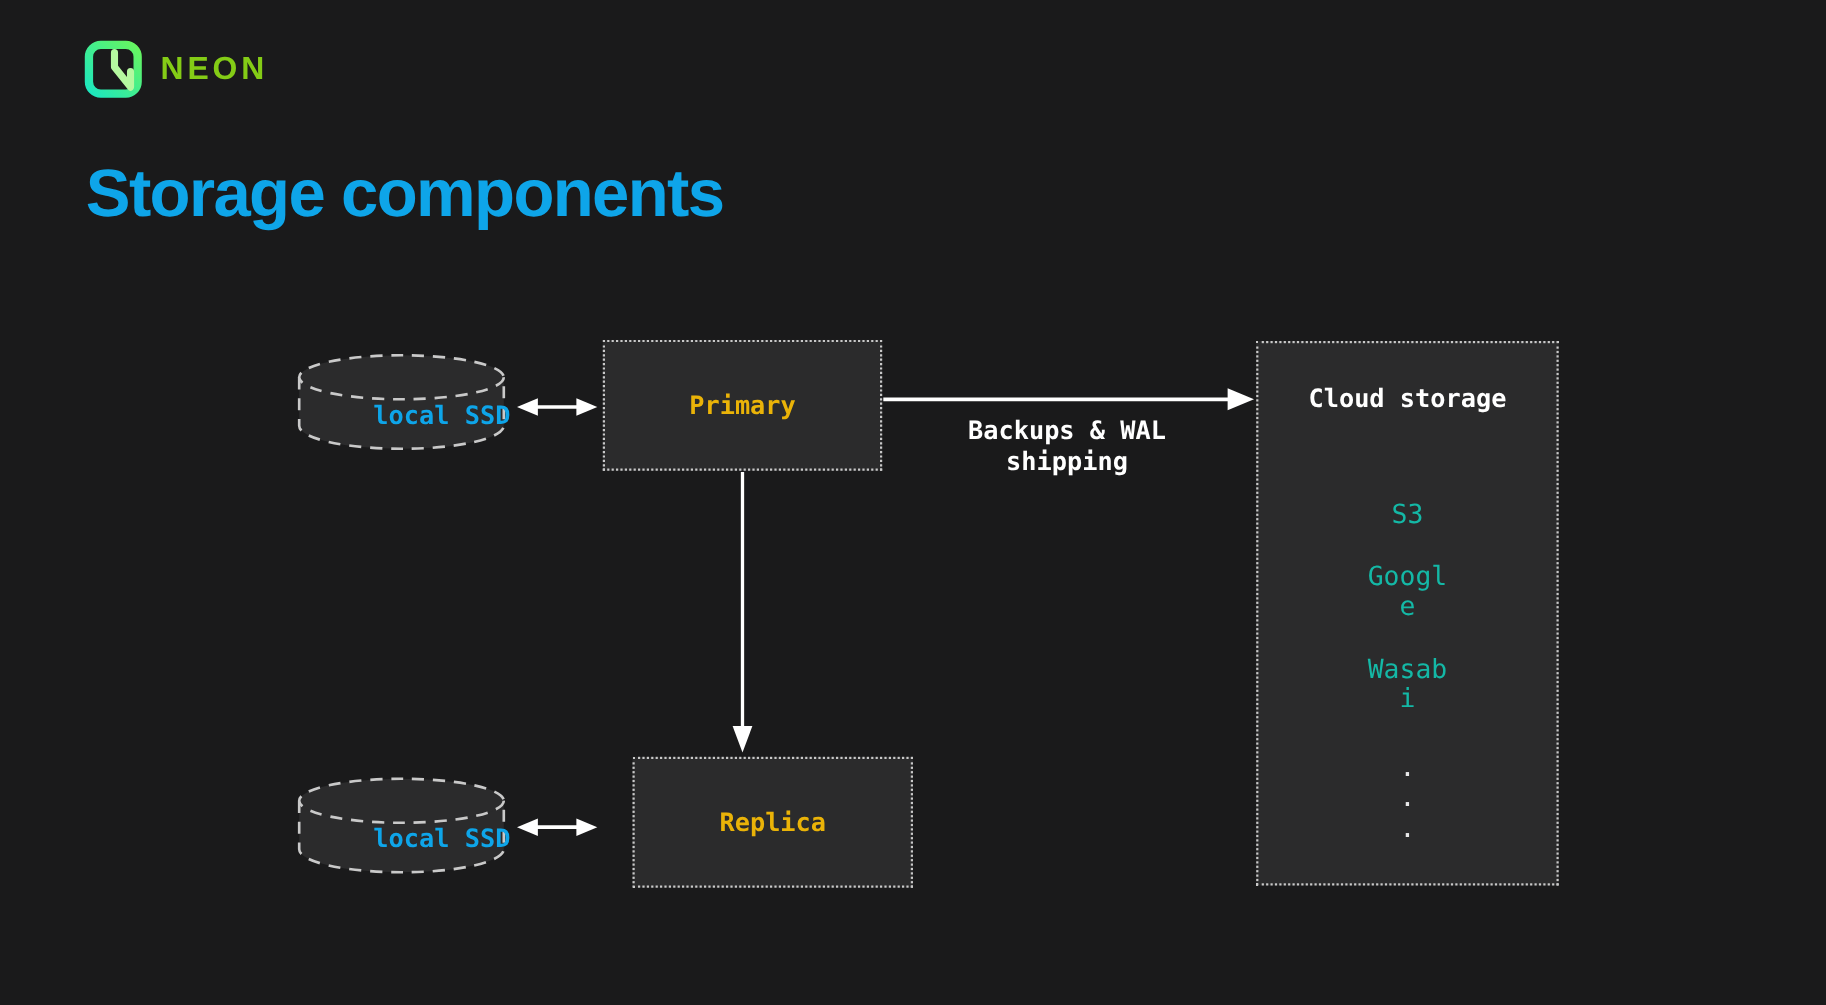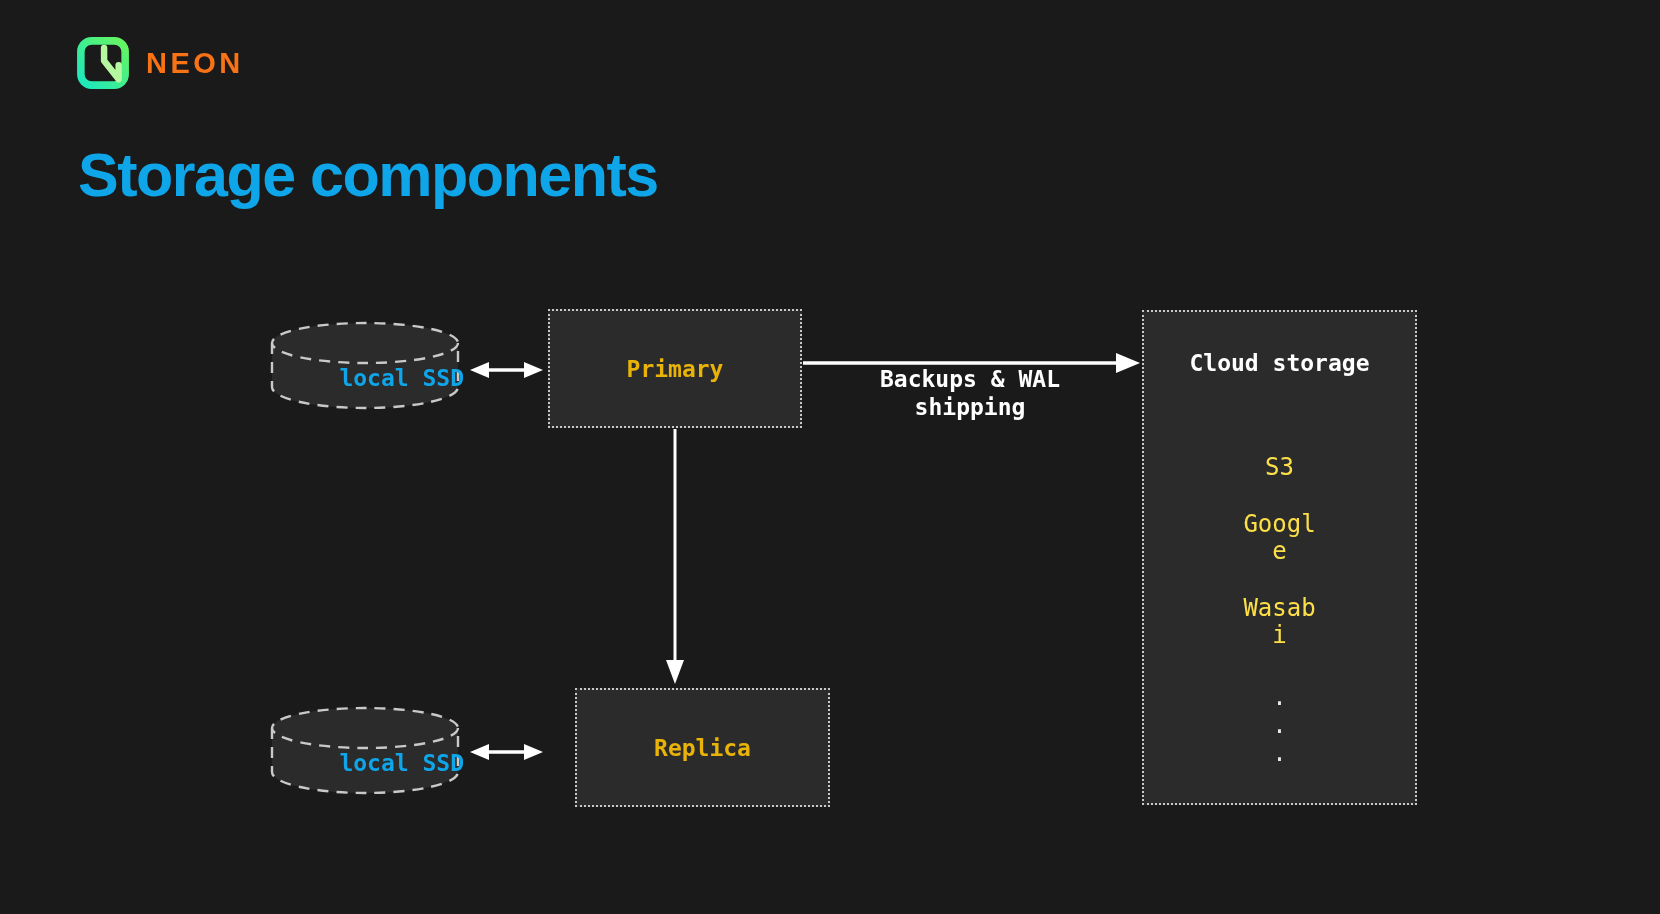--- a/index.html
+++ b/index.html
@@ -7,21 +7,21 @@
     position:relative;width:1660px;height:914px;overflow:hidden;
     background:#1a1a1b;
     font-family:"DejaVu Sans Mono","Liberation Mono",monospace;
     color:#ffffff;
   }
   
   .logo{position:absolute;left:76px;top:36px;display:flex;align-items:center;gap:16px;}
   .logo svg{display:block;}
   .wordmark{
     font-family:"Liberation Sans","DejaVu Sans",sans-serif;
-    font-weight:700;font-size:29px;letter-spacing:3.5px;color:#f97316;
+    font-weight:700;font-size:29px;letter-spacing:3.5px;color:#84cc16;
   }
   .title{
     position:absolute;left:78px;top:140px;margin:0;
     font-family:"Liberation Sans","DejaVu Sans",sans-serif;
     font-weight:700;font-size:61px;letter-spacing:-1.5px;color:#0ea5e9;
   }
   
   .box{
     position:absolute;background:#2b2b2c;
     border:2.6px dotted #c9c9c9;
@@ -30,38 +30,38 @@
   }
   .node-label{font-weight:700;font-size:23px;color:#eab308;}
   .box.primary{left:548px;top:309px;width:254px;height:119px;}
   .box.replica{left:575px;top:688px;width:255px;height:119px;}
   .box.cloud{
     left:1142px;top:310px;width:275px;height:495px;
     flex-direction:column;justify-content:flex-start;align-items:center;
   }
   .cloud-title{margin-top:38px;font-weight:700;font-size:23px;line-height:26px;}
   .cloud-item{
-    width:78px;margin-top:30px;font-size:24px;line-height:27px;color:#fde047;
+    width:78px;margin-top:30px;font-size:24px;line-height:27px;color:#14b8a6;
     text-align:center;word-break:break-all;
   }
   .cloud-item.first{margin-top:78px;}
   .cloud-dots{margin-top:34px;text-align:center;color:#e9e9e9;}
   .cloud-dots div{font-size:24px;line-height:28px;}
   
   .cylinder{position:absolute;width:198px;height:100px;}
   .cylinder svg{position:absolute;left:0;top:0;}
   .cyl-top{left:266px;top:315px;}
   .cyl-bottom{left:266px;top:700px;}
   .cyl-label{
     position:absolute;left:0;top:50px;width:100%;text-align:right;
     font-weight:700;font-size:23px;color:#0ea5e9;
   }
   
   .backup-label{
-    position:absolute;left:852px;top:365px;width:236px;
+    position:absolute;left:852px;top:378px;width:236px;
     text-align:center;font-weight:700;font-size:23px;line-height:28px;color:#ffffff;
   }
   
   .arrows{position:absolute;left:0;top:0;pointer-events:none;}
 </style>
 </head>
 <body>
 
 <div class="slide">
 

